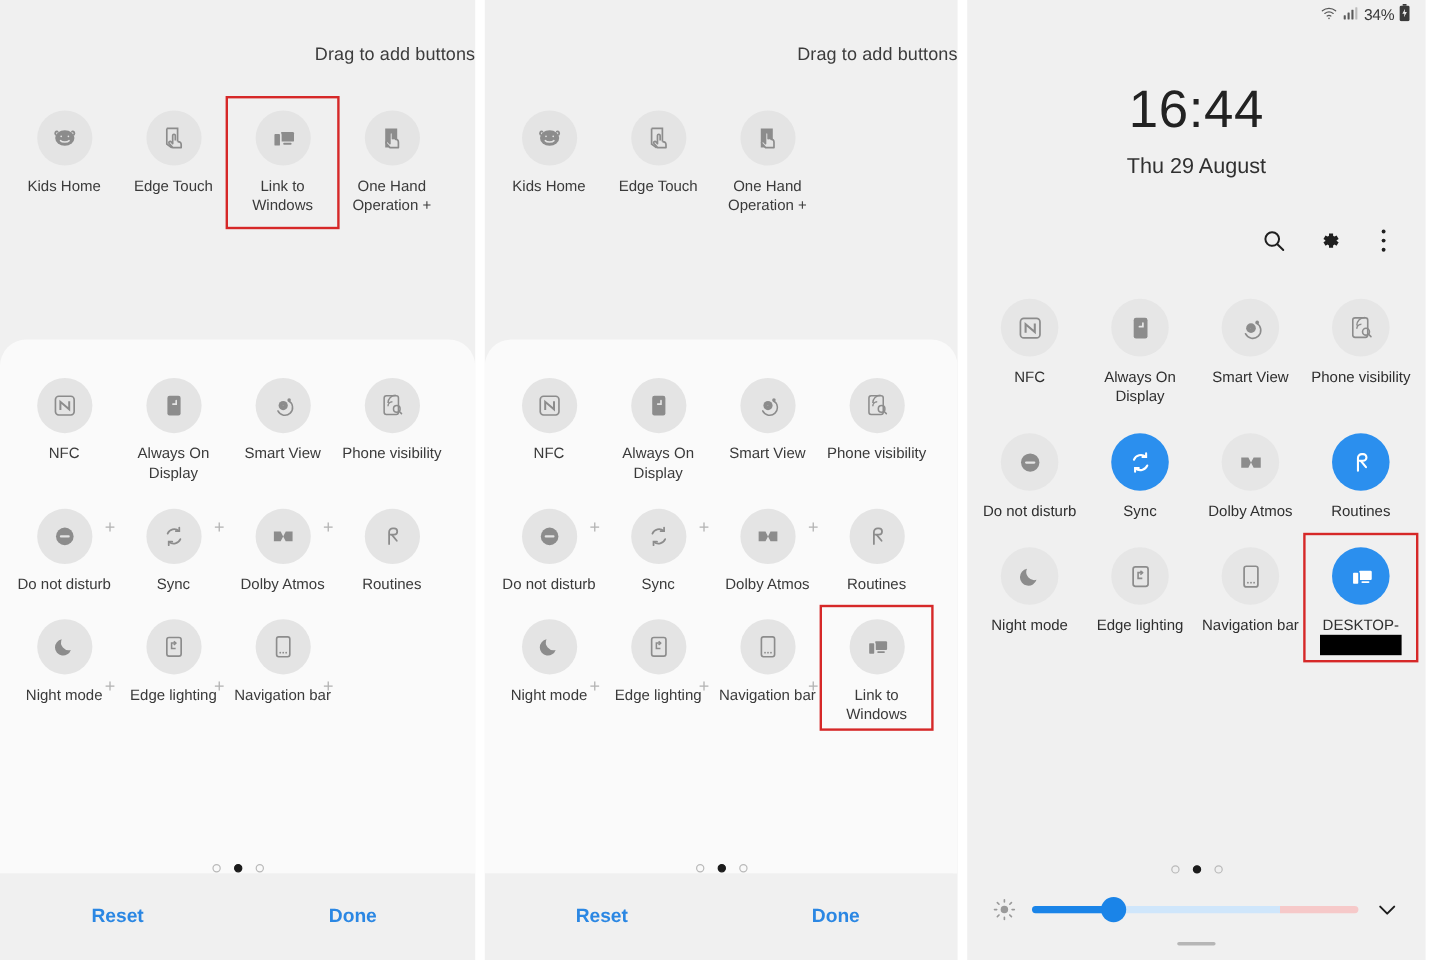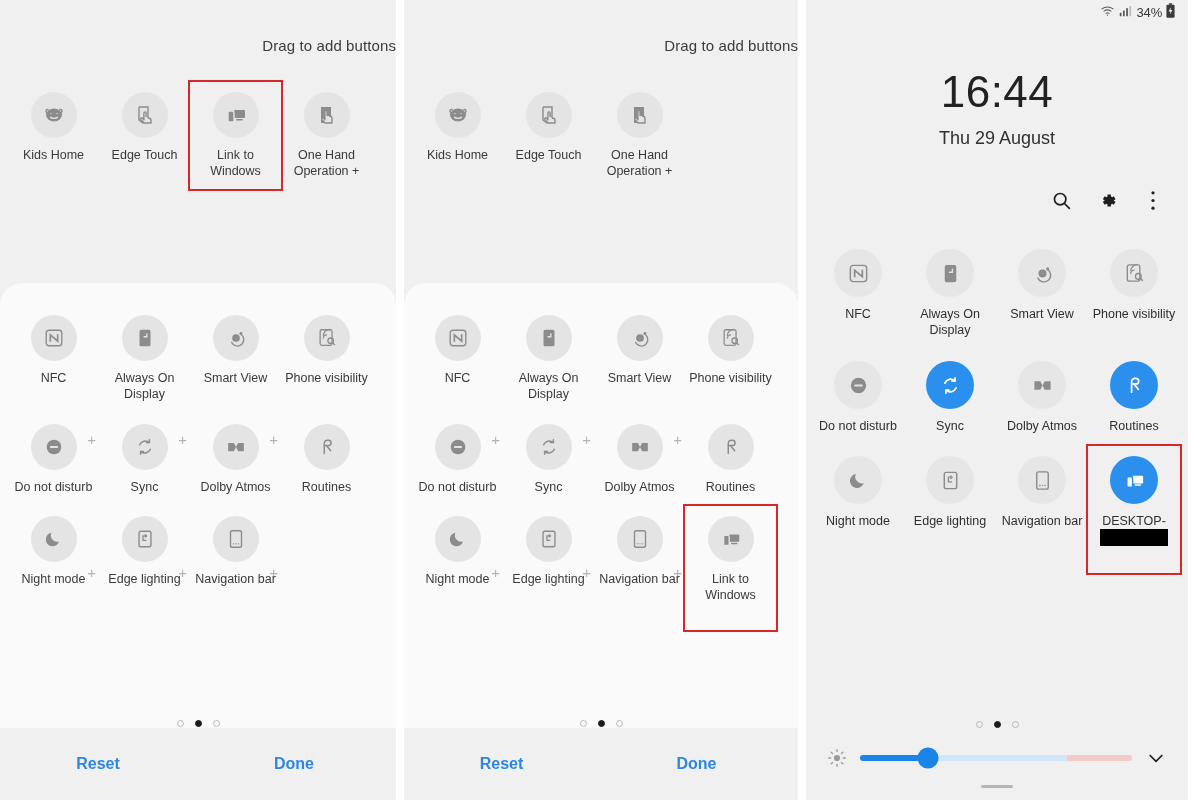--- a/index.html
+++ b/index.html
@@ -59,21 +59,21 @@
   .tile .circle svg { display: block; }
 
   
   .tile.hl {
     outline: 2px solid #d62828;
     padding-top: 10px;
     padding-bottom: 10px;
     margin-top: -10px;
     background: transparent;
   }
-  .tile.hl.tall { padding-bottom: 27px; }
+  .tile.hl.tall { padding-bottom: 4px; }
 
   
   .grid-card {
     position: absolute;
     left: 0; right: 0;
     top: 283px;
     background: #fafafa;
     border-radius: 22px 22px 0 0;
     height: 445px;
     padding: 0 8px;

